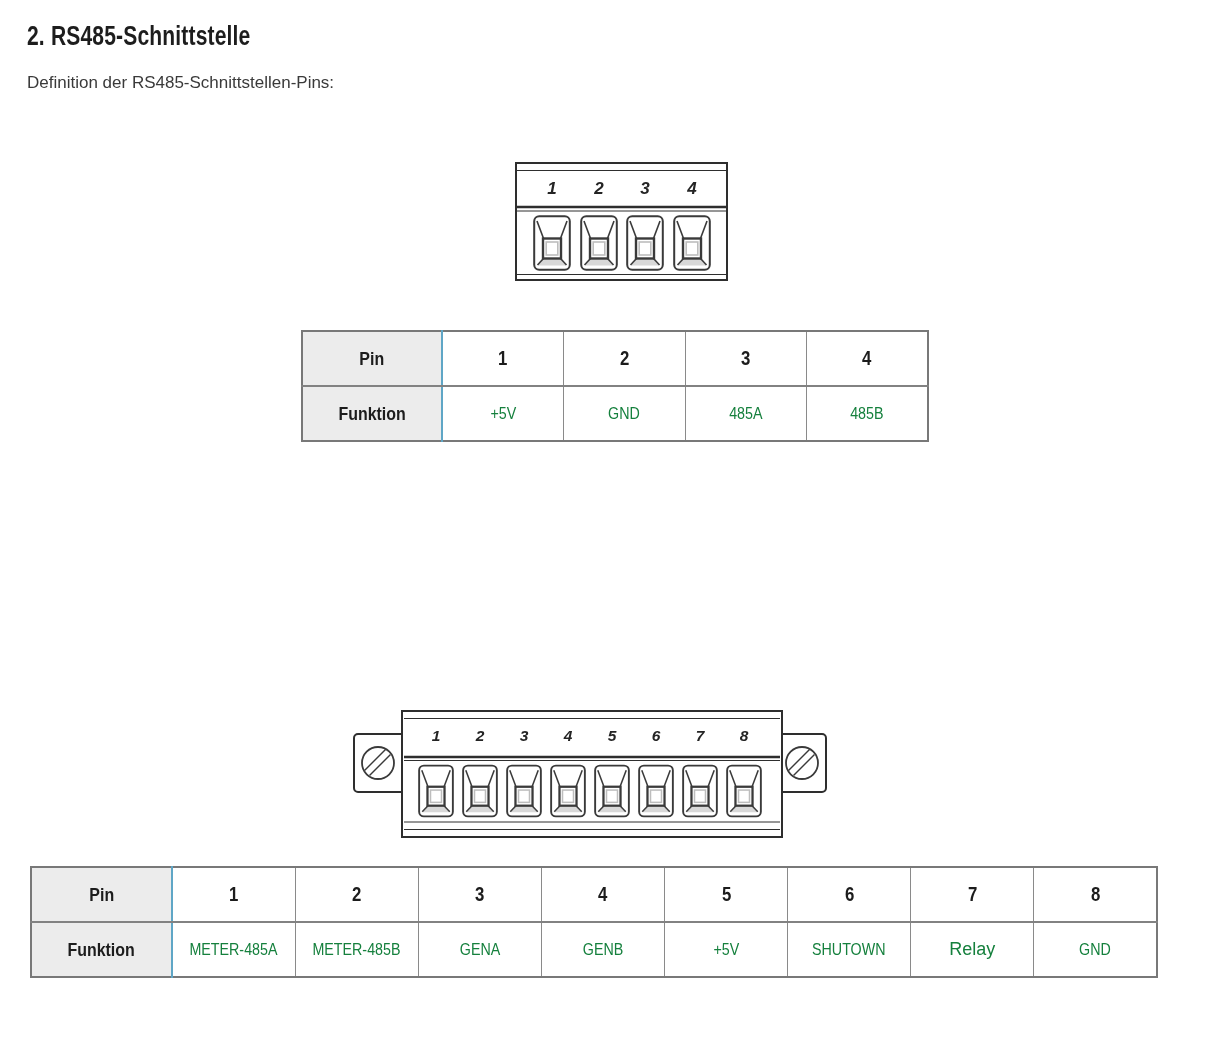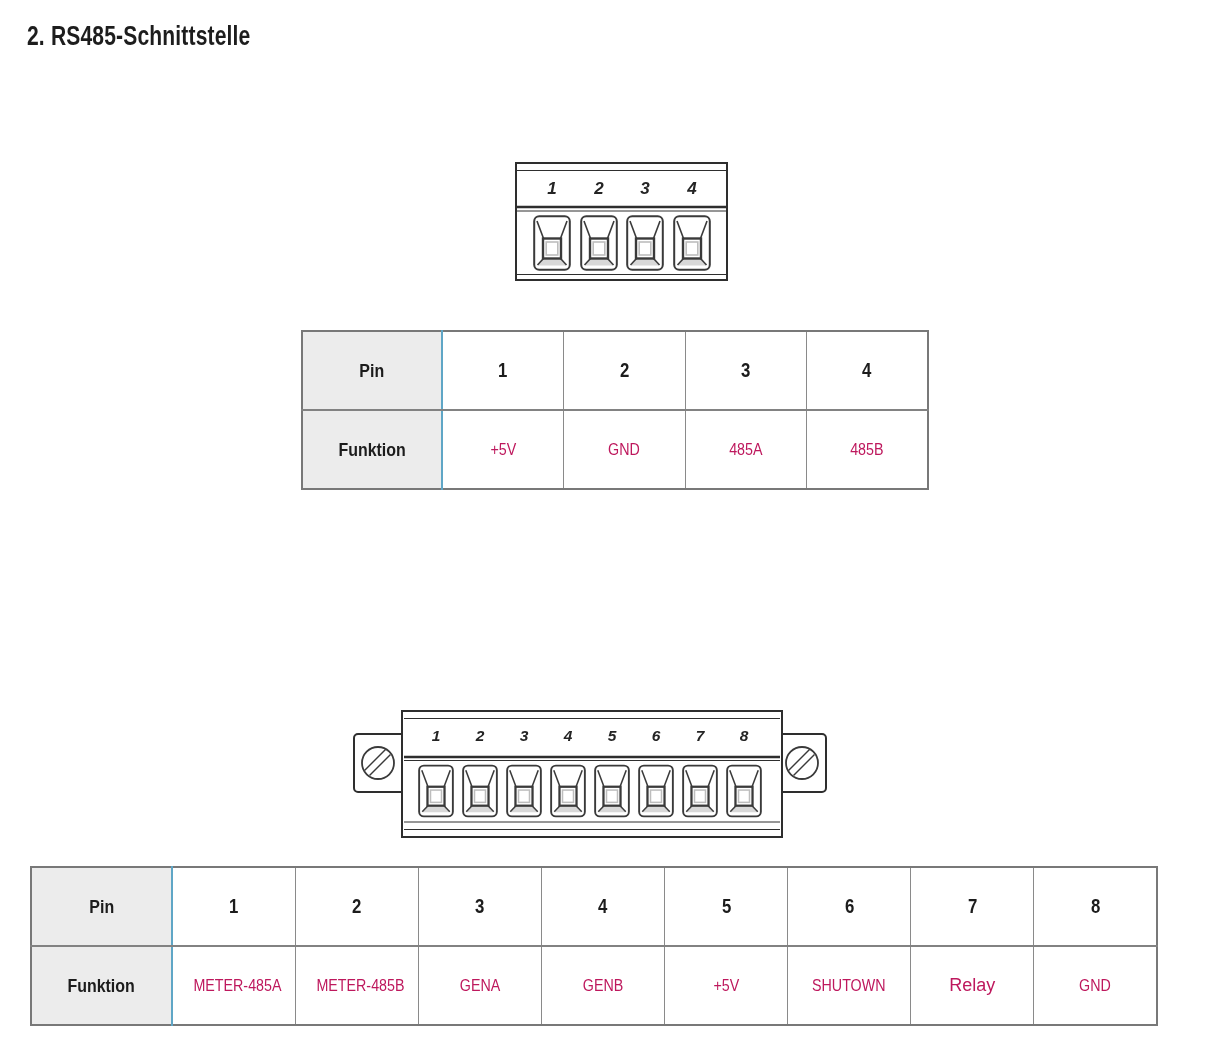--- a/index.html
+++ b/index.html
@@ -7,39 +7,40 @@
         font-family:"Liberation Sans",sans-serif;color:#1e1e1e;}
   .abs{position:absolute;}
   h2.sec-heading{margin:0;font-size:27px;font-weight:700;color:#1d1d1d;line-height:1.1;}
   .cond-h{display:inline-block;transform:scaleX(0.78);transform-origin:0 50%;white-space:nowrap;letter-spacing:0.2px;}
   p.intro{margin:0;font-size:17px;color:#3a3a3a;line-height:1.3;}
   .cond{display:inline-block;transform:scaleX(0.84);white-space:nowrap;}
   .norm{display:inline-block;white-space:nowrap;}
 
   table.pin-table{border-collapse:collapse;table-layout:fixed;background:#ffffff;border:2px solid #787878;}
   table.pin-table td, table.pin-table th{border:1px solid #8a8a8a;text-align:center;vertical-align:middle;
-    height:53px;padding:12px;overflow:hidden;}
+    height:53px;padding:0;overflow:hidden;}
   table.pin-table tr.row-top td, table.pin-table tr.row-top th{border-bottom:2px solid #828282;}
   th.rowhead{background:#ececec;border-right:2px solid #5fa6c6 !important;font-weight:700;font-size:19px;color:#1c1c1c;}
   td.pin-num{font-weight:700;font-size:20px;color:#1c1c1c;}
-  td.func{font-weight:400;font-size:17px;color:#be185d;}
+  td.func{font-weight:400;font-size:17px;color:#15803d;}
   td.func .norm{font-size:18px;}
   #tbl1{width:628px;}
   #tbl2{width:1128px;}
 
   svg text.pinnum{font-family:"Liberation Sans",sans-serif;font-style:italic;font-weight:700;fill:#242424;}
 </style>
 </head>
 <body>
 
 <div class="page">
 
   <h2 class="sec-heading abs" style="left:27px;top:22px;">
     <span class="cond-h">2. RS485-Schnittstelle</span>
   </h2>
+  <p class="intro abs" style="left:27px;top:72px;">Definition der RS485-Schnittstellen-Pins:</p>
 
   <svg class="abs" style="left:515px;top:162px;" width="213" height="119" viewBox="0 0 213 119">
     <defs>
       <symbol id="terminal" viewBox="0 0 38 56">
         <rect x="1.2" y="1.2" width="35.6" height="53.6" rx="5" fill="#ffffff" stroke="#3a3a3a" stroke-width="2"></rect>
         <polygon points="5,50.5 10.5,43.8 27.5,43.8 33,50.5" fill="#d8d8d8"></polygon>
         <line x1="4" y1="6" x2="10.5" y2="23.5" stroke="#3a3a3a" stroke-width="1.6"></line>
         <line x1="34" y1="6" x2="27.5" y2="23.5" stroke="#3a3a3a" stroke-width="1.6"></line>
         <line x1="4.5" y1="50" x2="10.5" y2="43.5" stroke="#3a3a3a" stroke-width="1.6"></line>
         <line x1="33.5" y1="50" x2="27.5" y2="43.5" stroke="#3a3a3a" stroke-width="1.6"></line>

